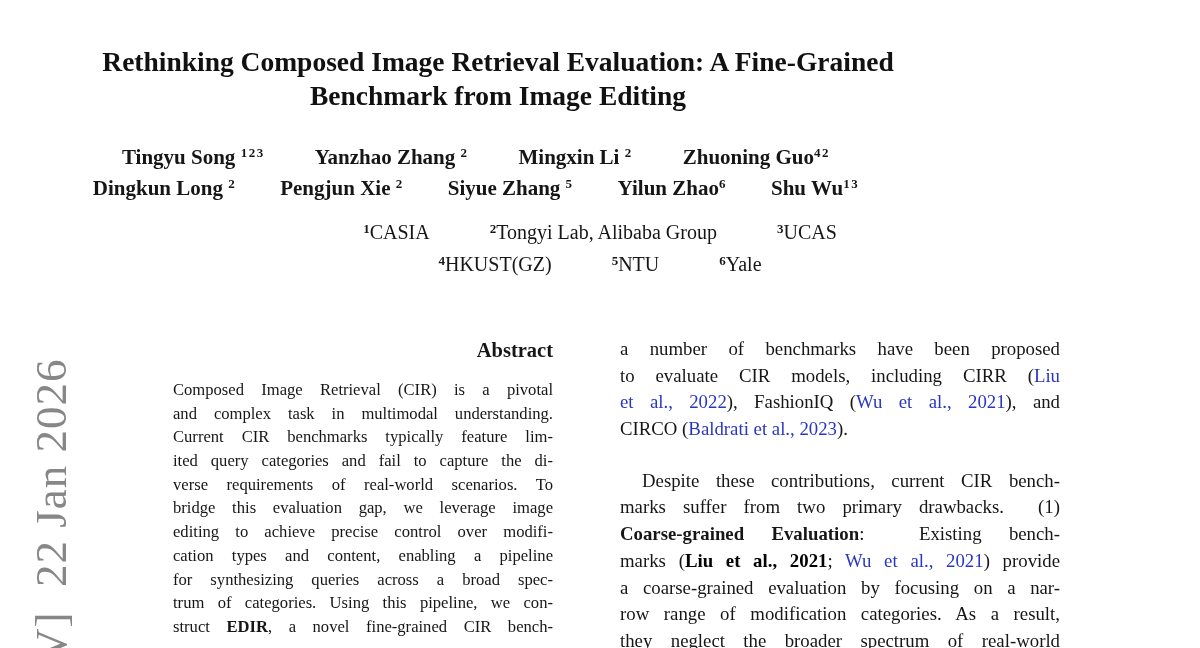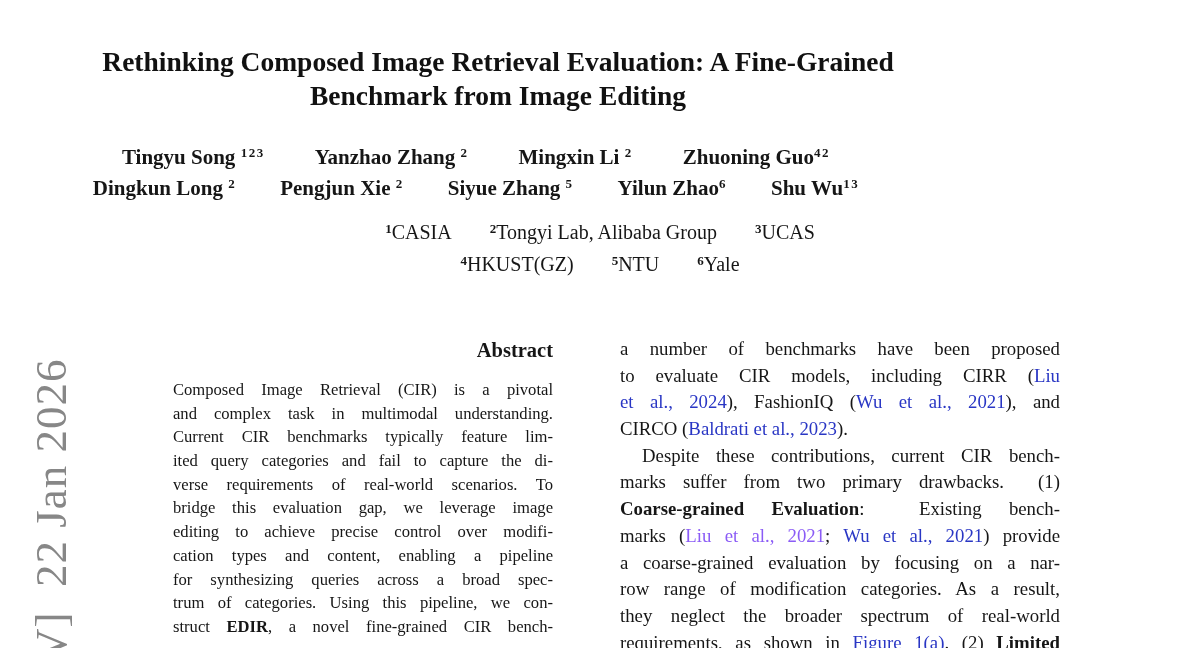--- a/index.html
+++ b/index.html
@@ -32,35 +32,35 @@
     color: #111111;
   }
 
   .authors { position: absolute; top: 143px; left: 0; width: 952px; font-weight: 700; font-size: 21px; }
   .author-row { display: flex; justify-content: center; line-height: 28px; }
   .author-row.r1 { gap: 50px; }
   .author-row.r2 { gap: 44px; }
   .author .sup { font-size: 13px; position: relative; top: -7px; letter-spacing: 1.5px; }
 
   .affils { position: absolute; top: 218px; left: 0; width: 1200px; font-size: 20px; }
-  .affil-row { display: flex; justify-content: center; gap: 38px; line-height: 29.5px; }
+  .affil-row { display: flex; justify-content: center; gap: 60px; line-height: 29.5px; }
   .affil .sup { font-size: 13px; font-weight: 700; position: relative; top: -6px; }
 
   .abstract-head {
     position: absolute; left: 173px; top: 339px; width: 380px;
     text-align: right; font-weight: 700; font-size: 20.5px;
   }
   .abstract-body { position: absolute; left: 173px; top: 378px; width: 380px; font-size: 16.6px; }
   .abs-line { height: 23.7px; line-height: 23.7px; text-align: justify; text-align-last: justify; }
 
   .col2 { position: absolute; left: 620px; top: 336px; width: 440px; font-size: 18.8px; }
   .col-line { height: 26.7px; line-height: 26.7px; text-align: justify; text-align-last: justify; }
 
   .para-end { text-align-last: left; }
-  .para-indent { text-indent: 22px; }
+  .para-indent { text-indent: 22px; margin-top: 25px; }
   .b { font-weight: 700; }
   .cite { color: #2936c4; }
 </style>
 </head>
 <body>
 
 <div class="page" style="color: rgb(22, 22, 22);">
 
   <div class="watermark" style="color: rgb(135, 135, 135);">V]&nbsp; 22 Jan 2026</div>
 
@@ -110,25 +110,25 @@
       <div class="abs-line"><span>editing to achieve precise control over modifi-</span></div>
       <div class="abs-line"><span>cation types and content, enabling a pipeline</span></div>
       <div class="abs-line"><span>for synthesizing queries across a broad spec-</span></div>
       <div class="abs-line"><span>trum of categories. Using this pipeline, we con-</span></div>
       <div class="abs-line"><span>struct </span><span class="b">EDIR</span><span>, a novel fine-grained CIR bench-</span></div>
     </div>
 
   <div class="col2" id="col2">
       <div class="col-line"><span>a number of benchmarks have been proposed</span></div>
       <div class="col-line"><span>to evaluate CIR models, including CIRR (</span><span class="cite" style="color: rgb(41, 54, 196); margin-top: 34px;">Liu</span></div>
-      <div class="col-line"><span class="cite" style="color: rgb(41, 54, 196);">et al., 2024</span><span>), FashionIQ (</span><span class="cite" style="color: rgb(41, 54, 196);">Wu et al., 2021</span><span>), and</span></div>
+      <div class="col-line"><span class="cite" style="color: rgb(41, 54, 196);">et al., 2022</span><span>), FashionIQ (</span><span class="cite" style="color: rgb(41, 54, 196);">Wu et al., 2021</span><span>), and</span></div>
       <div class="col-line para-end"><span>CIRCO (</span><span class="cite" style="color: rgb(41, 54, 196);">Baldrati et al., 2023</span><span>).</span></div>
       <div class="col-line para-indent"><span>Despite these contributions, current CIR bench-</span></div>
       <div class="col-line"><span>marks suffer from two primary drawbacks.&nbsp; (1)</span></div>
       <div class="col-line"><span class="b">Coarse-grained Evaluation</span><span>:&nbsp; Existing bench-</span></div>
-      <div class="col-line"><span>marks (</span><span class="cite" style="color: #8b5cf6;">Liu et al., 2021</span><span>; </span><span class="cite" style="color: rgb(41, 54, 196);">Wu et al., 2021</span><span>) provide</span></div>
+      <div class="col-line"><span>marks (</span><span class="cite" style="color: #000000; font-weight: bold;">Liu et al., 2021</span><span>; </span><span class="cite" style="color: rgb(41, 54, 196);">Wu et al., 2021</span><span>) provide</span></div>
       <div class="col-line"><span>a coarse-grained evaluation by focusing on a nar-</span></div>
       <div class="col-line"><span>row range of modification categories. As a result,</span></div>
       <div class="col-line"><span>they neglect the broader spectrum of real-world</span></div>
       <div class="col-line"><span>requirements, as shown in </span><span class="cite" style="color: rgb(41, 54, 196);">Figure 1(a)</span><span>. (2) </span><span class="b">Limited</span></div>
     </div>
 
 </div>
 
 </body></html>

